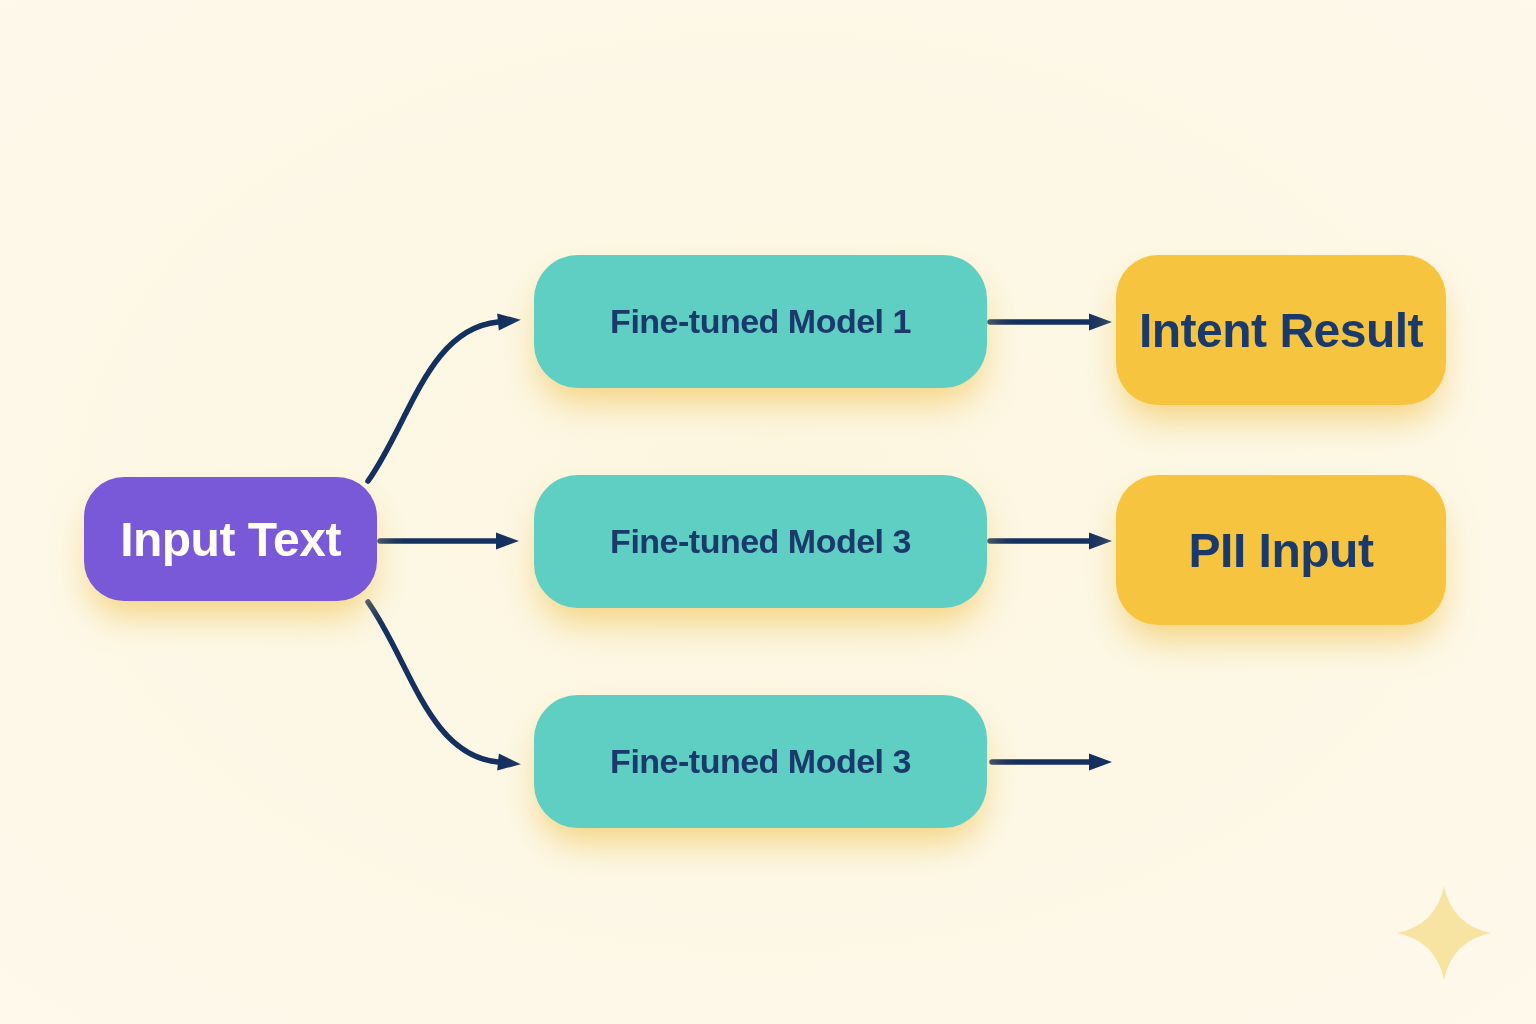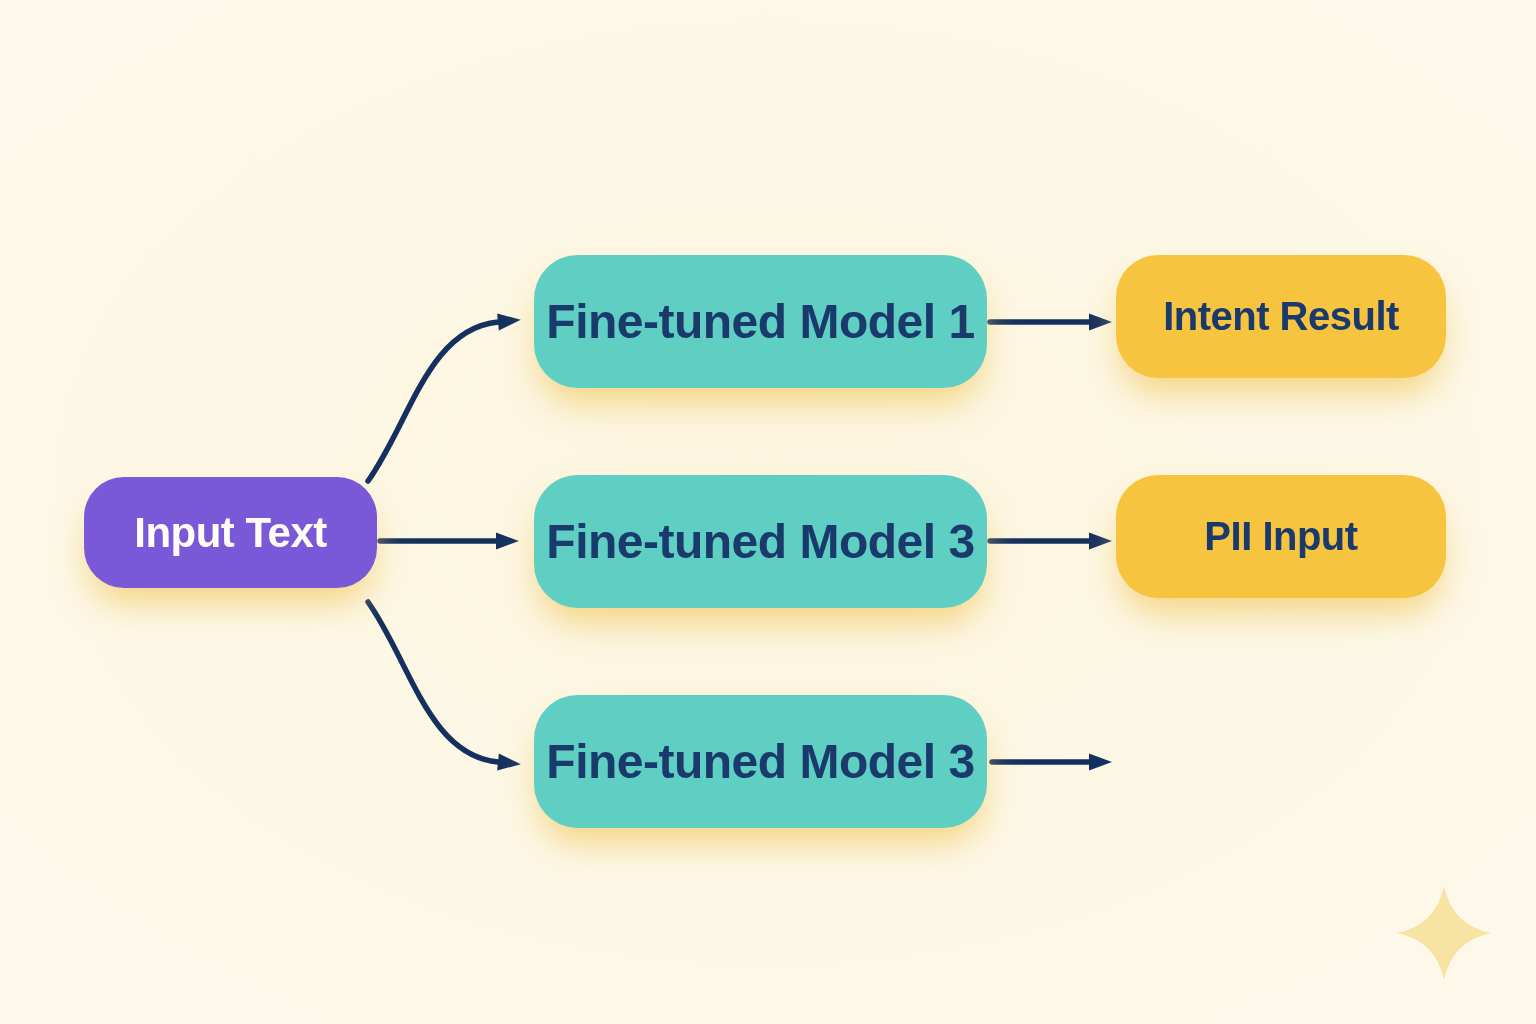--- a/index.html
+++ b/index.html
@@ -26,41 +26,41 @@
     display: flex;
     align-items: center;
     justify-content: center;
     font-weight: 700;
     letter-spacing: -0.5px;
     z-index: 2;
     box-shadow: 0 20px 34px -6px rgba(242, 206, 110, 0.85);
   }
   .node-input {
     left: 84px; top: 477px;
-    width: 293px; height: 111px;
+    width: 293px; height: 124px;
     background: #7A59D9;
     color: #FFFDF6;
     border-radius: 40px;
-    font-size: 42px;
+    font-size: 48px;
   }
   .node-model {
     left: 534px;
     width: 453px; height: 133px;
     background: #5FCEC3;
     color: #1B3A6C;
     border-radius: 44px;
-    font-size: 48px;
+    font-size: 34px;
   }
   .node-result {
     left: 1116px;
-    width: 330px; height: 123px;
+    width: 330px; height: 150px;
     background: #F7C440;
     color: #1B3A6C;
     border-radius: 42px;
-    font-size: 40px;
+    font-size: 48px;
   }
   .row-0 { top: 255px; }
   .row-1 { top: 475px; }
   .row-2 { top: 695px; }
 </style>
 </head>
 <body>
 
 <div class="canvas">
 

